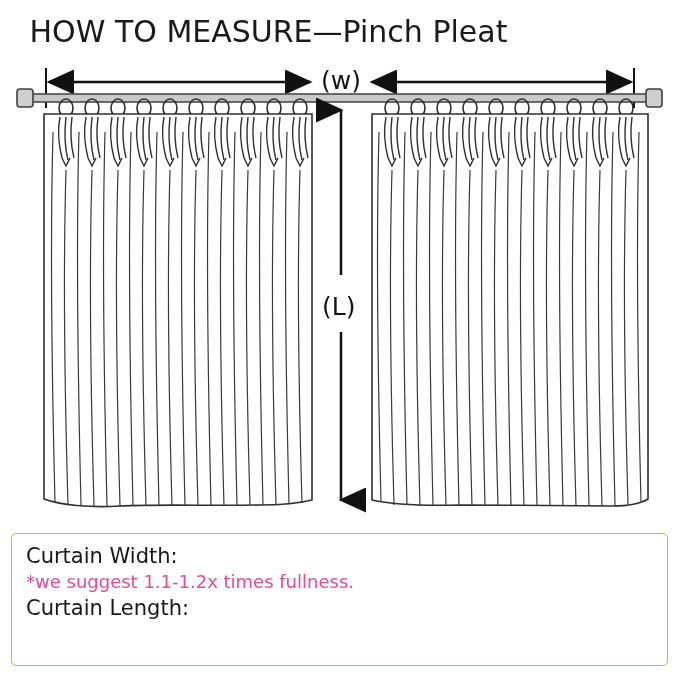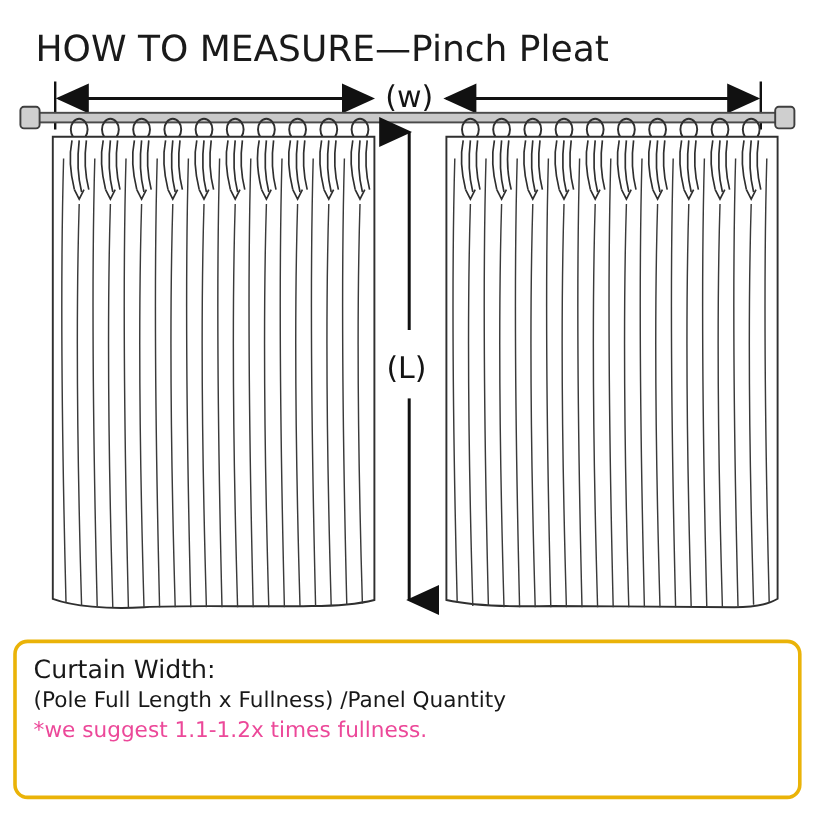--- a/index.html
+++ b/index.html
@@ -13,21 +13,21 @@
     height: 679px;
     background: #ffffff;
     font-family: "DejaVu Sans", "Liberation Sans", sans-serif;
     overflow: hidden;
   }
 
   
   .title-bar {
     position: absolute;
     left: 0;
-    top: 10px;
+    top: 0;
     width: 537px;
     height: 62px;
     display: flex;
     align-items: center;
     justify-content: center;
   }
   .title-text {
     font-size: 30px;
     color: #1a1a1a;
     letter-spacing: 0px;
@@ -62,22 +62,22 @@
     top: 230px;
   }
 
   
   .notes {
     position: absolute;
     left: 11px;
     top: 533px;
     width: 657px;
     height: 133px;
-    border: 3px solid #eab308;
-    border-radius: 12px;
+    border: 1px solid #eab308;
+    border-radius: 5px;
     box-sizing: border-box;
     background: #ffffff;
     padding: 9px 14px 0 14px;
   }
   .note-line {
     color: #181818;
     font-family: "DejaVu Sans", "Liberation Sans", sans-serif;
   }
   .note-head {
     font-size: 21px;
@@ -333,17 +333,17 @@
       </g>
 
     </svg>
 
     <div class="dim-label label-w">(w)</div>
     <div class="dim-label label-l">(L)</div>
   </div>
 
   <div class="notes">
     <div class="note-line note-head">Curtain Width:</div>
-    <div class="note-line note-sub">(Pole Full Length x Fullness) /Panel Quantity</div>
     <div class="note-line note-warn">*we suggest 1.1-1.2x times fullness.</div>
+    <div class="note-line note-head">Curtain Length:</div>
   </div>
 
 </div>
 
 </body></html>

